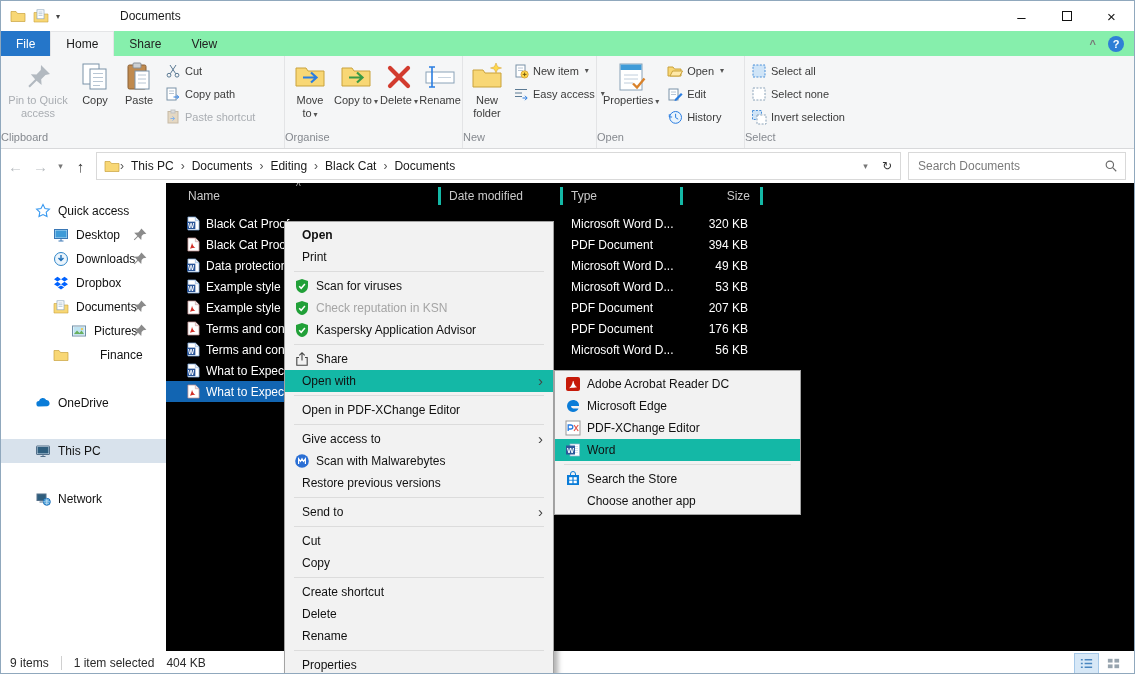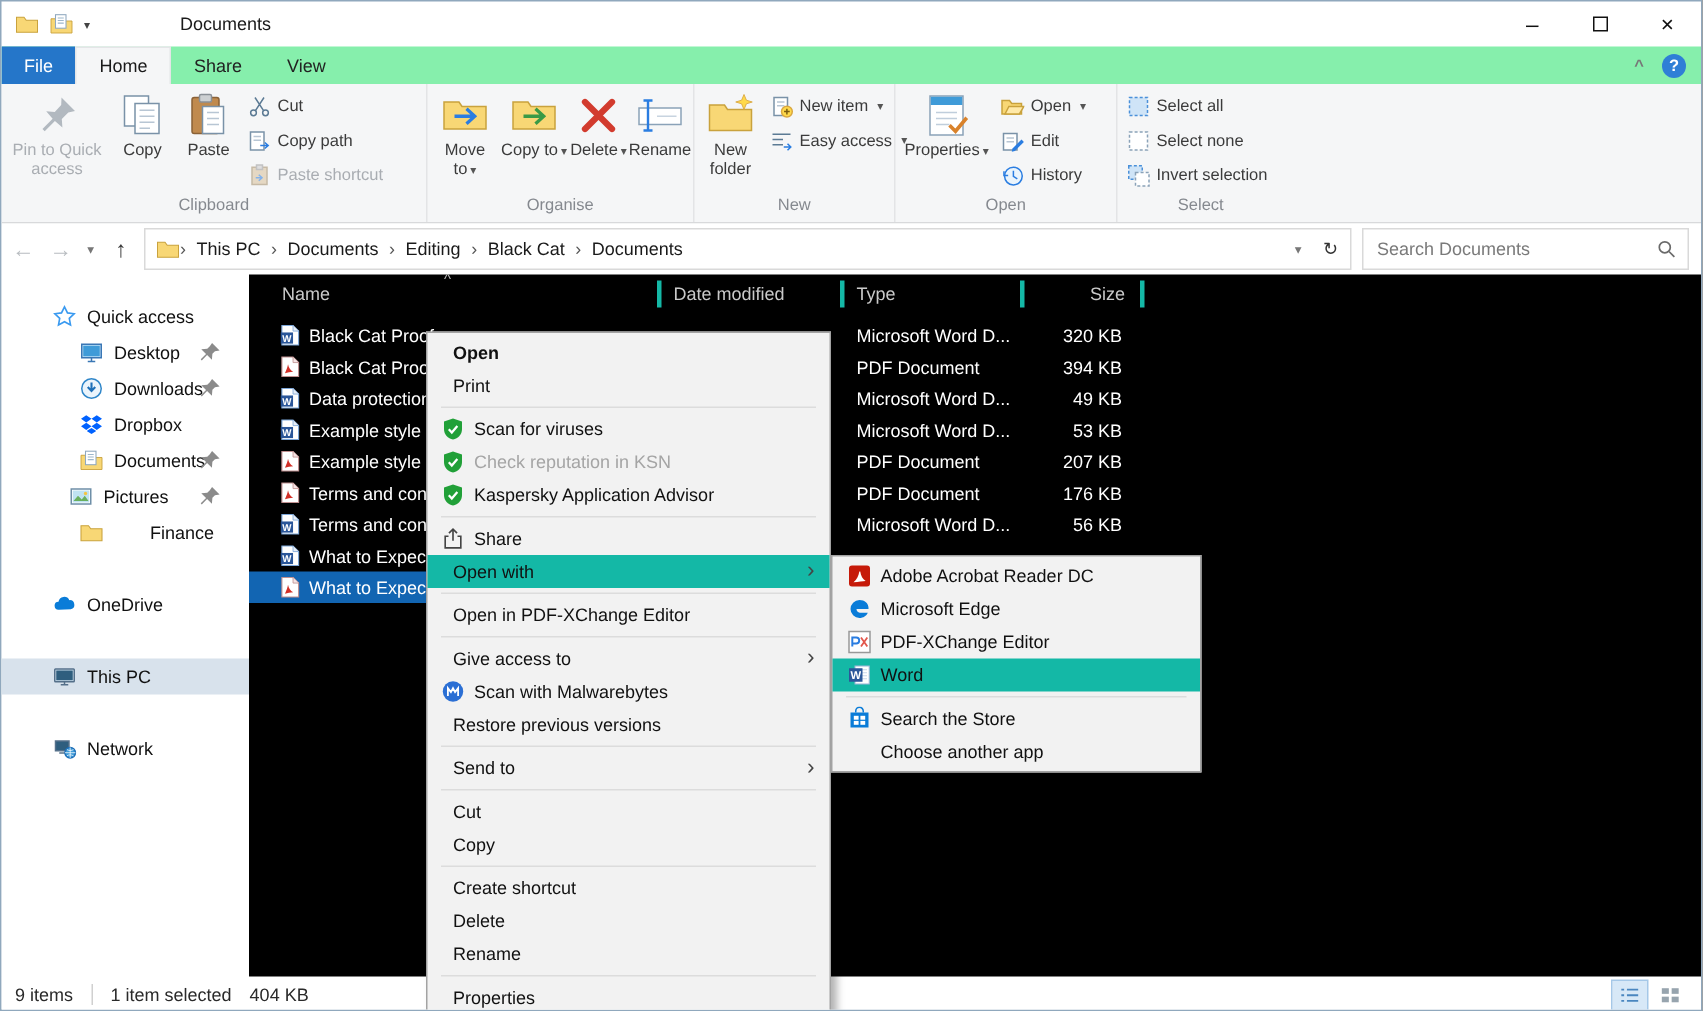--- a/index.html
+++ b/index.html
@@ -22,21 +22,21 @@
 .tab-file{background:#2576c9;color:#fff}
 .tab.selected{background:#f5f6f7;border:1px solid #e4e5e7;border-bottom:none;color:#1a1a1a}
 .tabs-right{position:absolute;right:10px;top:0;height:100%;display:flex;align-items:center;gap:12px}
 .chev-up{color:#777;font-size:11px;font-weight:bold}
 .help{width:16px;height:16px;border-radius:50%;background:#2f7fd6;color:#fff;font-size:11px;display:flex;align-items:center;justify-content:center;font-weight:bold}
 
 .ribbon{height:93px;background:#f5f6f7;border-bottom:1px solid #d8d9db;display:flex}
 .rgroup{display:flex;flex-direction:column;flex:none}
 .rgroup+.rgroup{border-left:1px solid #e3e4e6}
 .rgc{height:74px;display:flex;align-items:flex-start;padding:2px 2px 0}
-.rgl{height:17px;text-align:center;font-size:11px;color:#85898f;line-height:15px}
+.rgl{height:17px;text-align:left;font-size:11px;color:#85898f;line-height:15px}
 .rbig{display:flex;flex-direction:column;align-items:center;padding:3px 4px 0;min-width:44px;font-size:11px;color:#3b3b3b;text-align:center;line-height:1.2;height:70px}
 .rbig .icon{width:32px;height:32px;margin-bottom:1px;flex:none}
 .rbig.disabled,.rsmall.disabled{color:#a9adb2}
 .rsmall-col{display:flex;flex-direction:column;padding-top:1px}
 .rsmall{display:flex;align-items:center;gap:4px;height:23px;padding:0 4px;font-size:11px;color:#3b3b3b;white-space:nowrap}
 .rsmall .icon{width:16px;height:16px;flex:none}
 .dd{font-size:8px;color:#555;margin-left:2px}
 
 .addr{height:34px;display:flex;align-items:center;padding:3px 8px 3px 2px;background:#fff}
 .navbtn{width:25px;height:28px;display:flex;align-items:center;justify-content:center;font-size:15px;color:#3a3a3a}
@@ -472,21 +472,21 @@
               <path d="M5.5 4h4M5.5 5.7h4M5.5 7.4h4" stroke="#9db7cc" stroke-width=".7"></path>
             </svg>
           </span>
           <span>Documents</span>
           <span class="pin icon">
             <svg viewBox="0 0 14 14">
               <path d="M8.2 1.4l4.4 4.4-2.7.5-1.5 1.5-.3 3.5-2.8-2.8-3.1 3.1-.6-.6 3.1-3.1L1.9 5.1l3.5-.3 1.5-1.5z" fill="#8b8b8b"></path>
             </svg>
           </span>
         </div>
-        <div class="side-item" style="padding-left: 45px;">
+        <div class="side-item" style="padding-left: 70px;">
           <span class="icon">
             <svg viewBox="0 0 16 16">
               <rect x="1.5" y="3" width="13" height="10" fill="#fff" stroke="#6f8fa8"></rect>
               <rect x="2.5" y="4" width="11" height="8" fill="#bfe3f2"></rect>
               <path d="M3 11l3-3.5L8.5 10l2-2.5L13 11z" fill="#69b05e"></path>
               <circle cx="11" cy="6" r="1.1" fill="#f5c542"></circle>
             </svg>
           </span>
           <span>Pictures</span>
           <span class="pin icon">

